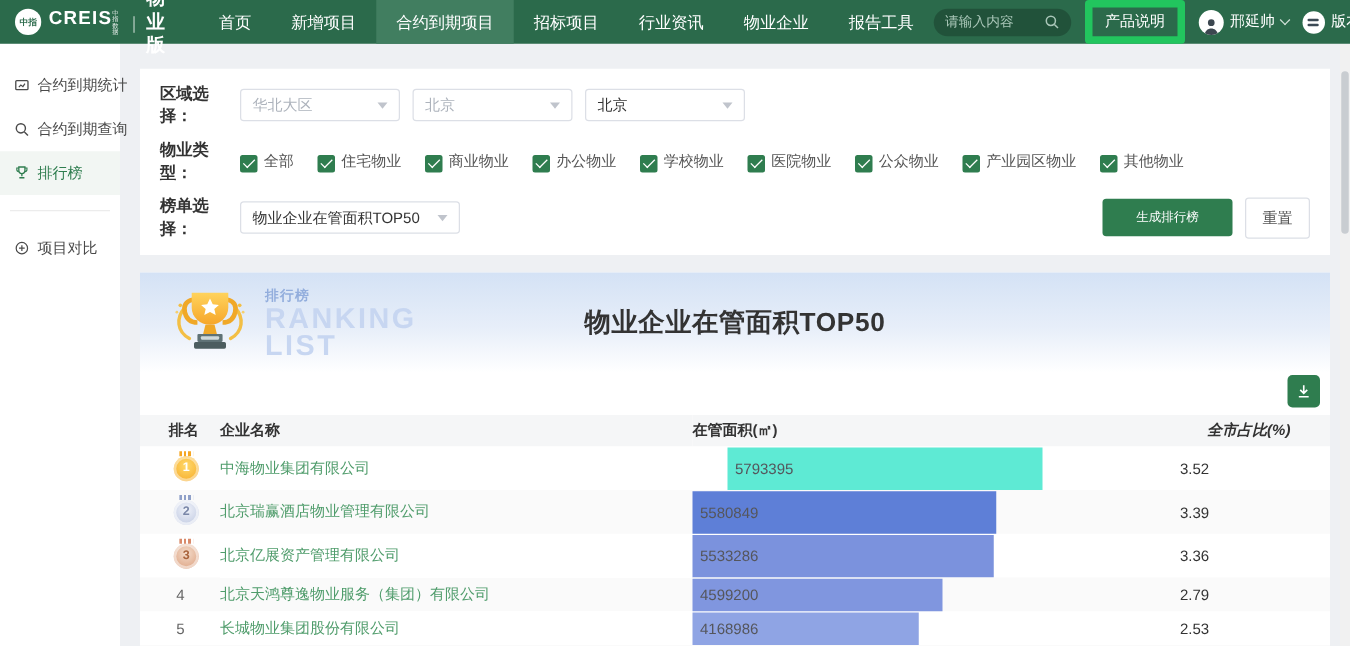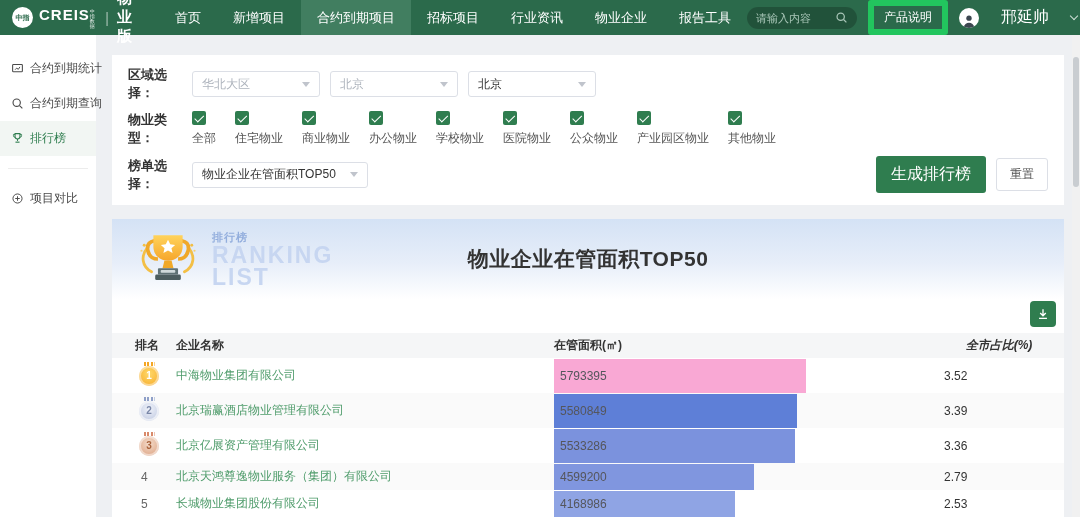--- a/index.html
+++ b/index.html
@@ -20,21 +20,21 @@
   .nav-item { padding:0 16px; display:flex; align-items:center; font-size:13px; cursor:pointer; white-space:nowrap; }
   .nav-item.active { background:#417e60; }
   .nav-right { margin-left:auto; display:flex; align-items:center; gap:11px; }
   .search-pill { width:110px; height:22px; background:rgba(0,0,0,.22); border-radius:11px;
     display:flex; align-items:center; padding:0 9px; }
   .search-pill input { flex:1; width:70px; background:transparent; border:none; outline:none;
     font-size:11px; color:#dcebe3; font-family:inherit; }
   .search-pill input::placeholder { color:#a9c6b8; }
   .btn-doc { border:6px solid #22c55e; border-radius:3px; padding:3px 10px; font-size:12px;
     background:transparent; color:#fff; cursor:pointer; font-family:inherit; white-space:nowrap; }
-  .user-chip, .version-chip { display:flex; align-items:center; gap:22px; font-size:16px; cursor:pointer; white-space:nowrap;text-align:center; }
+  .user-chip, .version-chip { display:flex; align-items:center; gap:5px; font-size:12px; cursor:pointer; white-space:nowrap;text-align:center; }
   .avatar { width:20px; height:20px; border-radius:50%; background:#fff; display:flex; align-items:flex-end; justify-content:center; overflow:hidden; }
   .version-circle { width:18px; height:18px; border-radius:50%; background:#fff;
     display:flex; flex-direction:column; align-items:center; justify-content:center; gap:2px; }
   .version-circle i { display:block; width:9px; height:2px; background:#3c4a55; border-radius:1px; }
   .caret { width:6px; height:6px; border-right:1.4px solid #cfe0d7; border-bottom:1.4px solid #cfe0d7;
     transform:rotate(45deg); margin-top:-3px; }
 
   
   .layout { display:flex; height:482px; }
   .sidebar { width:96px; background:#fff; padding-top:16px; flex-shrink:0; }
@@ -52,26 +52,26 @@
   .filter-row:first-child { margin-top:2px; }
   .filter-label { font-size:13px; font-weight:bold; color:#333; width:64px; flex-shrink:0; }
   .select { width:128px; height:26px; border:1px solid #dcdfe6; border-radius:3px; background:#fff;
     display:flex; align-items:center; justify-content:space-between; padding:0 9px;
     font-size:12px; color:#333; margin-right:10px; cursor:pointer; }
   .select.muted { color:#adb3bc; }
   .select.wide { width:176px; }
   .tri { width:0; height:0; border-left:4px solid transparent; border-right:4px solid transparent;
     border-top:5px solid #c0c4cc; flex-shrink:0; margin-left:6px; }
   .cb-wrap { display:flex; align-items:center; gap:19px; flex-wrap:nowrap; }
-  .cb { display:flex; align-items:flex-start; gap:5px; font-size:12px; color:#555; cursor:pointer; white-space:nowrap;flex-direction:column; }
+  .cb { display:flex; align-items:flex-end; gap:5px; font-size:12px; color:#555; cursor:pointer; white-space:nowrap; }
   .cb-box { width:14px; height:14px; background:#2f7d4f; border-radius:2px; position:relative; flex-shrink:0; }
   .cb-box::after { content:""; position:absolute; left:4.5px; top:1.5px; width:3.5px; height:7.5px;
     border-right:1.6px solid #fff; border-bottom:1.6px solid #fff; transform:rotate(45deg); }
   .row-buttons { margin-left:auto; display:flex; align-items:center; gap:10px; }
-  .btn-generate { background:#2f7d4f; color:#fff; font-size:16px; padding:8px 15px; border:none;
+  .btn-generate { background:#2f7d4f; color:#fff; font-size:10px; padding:8px 27px; border:none;
     border-radius:3px; cursor:pointer; font-family:inherit; white-space:nowrap; }
   .btn-reset { background:#fff; border:1px solid #dcdfe6; color:#555; font-size:12px;
     padding:7px 13px; border-radius:3px; cursor:pointer; font-family:inherit; white-space:nowrap; }
 
   
   .rank-card { padding-bottom:0; }
   .banner { height:80px; background:linear-gradient(to bottom,#d4e2f5 0%,#e7eef9 55%,#ffffff 100%);
     display:flex; align-items:center; position:relative; }
   .trophy-wrap { display:flex; align-items:center; gap:12px; margin-left:24px; }
   .ranking-words .cn { font-size:11px; font-weight:bold; color:#93aedd; letter-spacing:1px; }
@@ -340,21 +340,21 @@
             <th>全市占比(%)</th>
           </tr>
         </thead>
         <tbody>
             <tr class="body-row tall">
               <td class="rank-cell">
                 <div class="medal gold">1</div>
               </td>
               <td class="company-cell">中海物业集团有限公司</td>
               <td class="bar-cell">
-                <div class="bar" style="width: 252px; background: #f9a8d4;">
+                <div class="bar" style="width: 252px; background: #5eead4; margin-left: 28px;">
                   <span>5793395</span>
                 </div>
               </td>
               <td class="pct-cell">3.52</td>
             </tr>
             <tr class="body-row tall">
               <td class="rank-cell">
                 <div class="medal silver">2</div>
               </td>
               <td class="company-cell">北京瑞赢酒店物业管理有限公司</td>

